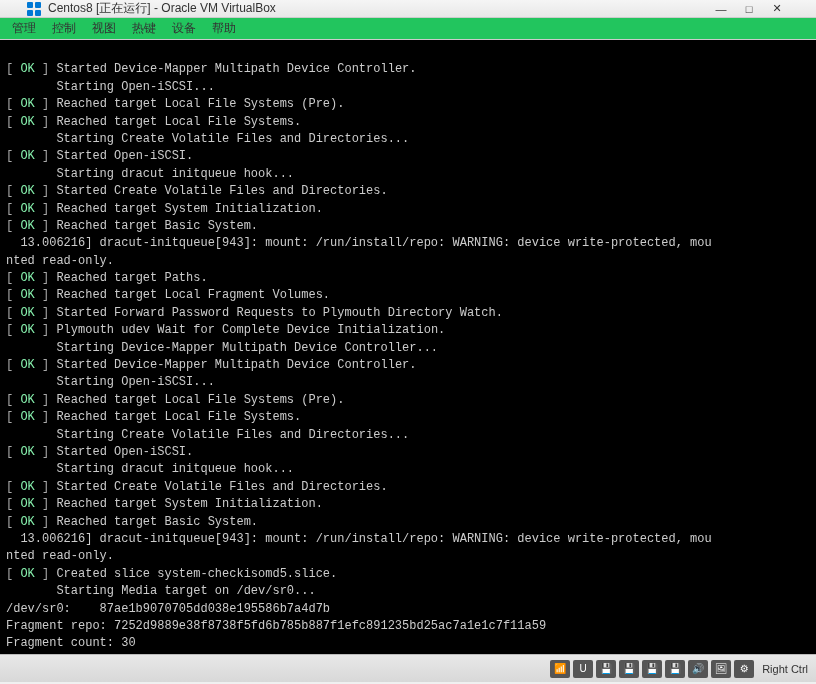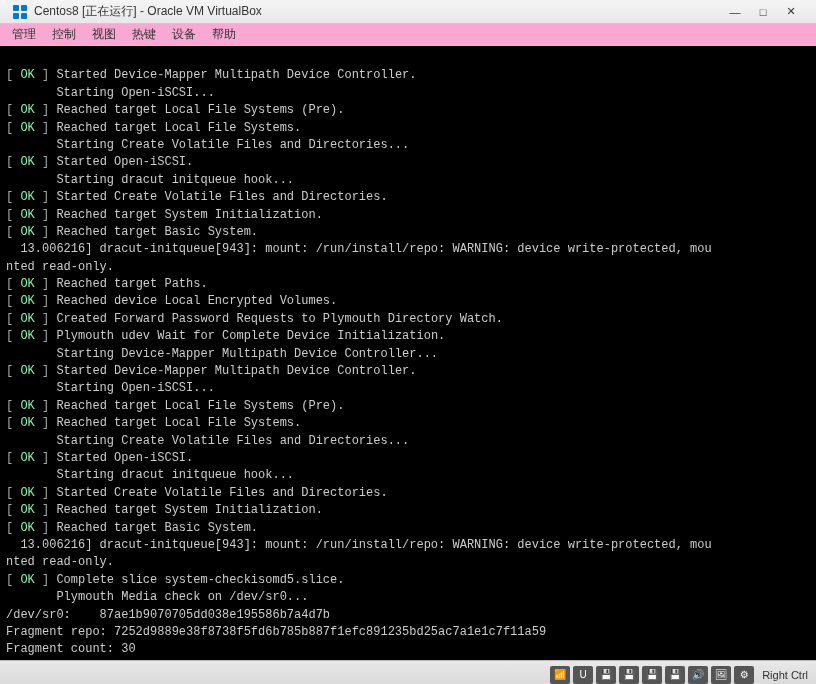--- a/index.html
+++ b/index.html
@@ -2,24 +2,24 @@
 <html><head>
   <meta charset="utf-8">
   <style>
     * { margin: 0; padding: 0; box-sizing: border-box; }
     body { width: 816px; height: 684px; overflow: hidden; font-family: 'Segoe UI', sans-serif; background: #f0f0f0; }
 
     
     .titlebar {
       background: linear-gradient(to bottom, #f5f5f5, #e8e8e8);
       border-bottom: 1px solid #ccc;
-      height: 24px;
+      height: 18px;
       display: flex;
       align-items: center;
-      padding: 0 12px;
+      padding: 0 26px;
       user-select: none;
     }
     .titlebar-icon {
       width: 16px;
       height: 16px;
       margin-right: 6px;
       display: flex; align-items: center; justify-content: center;
     }
     .titlebar-icon svg { width: 16px; height: 16px; }
     .titlebar-title {
@@ -37,21 +37,21 @@
       border: none;
       background: transparent;
       cursor: pointer;
       font-size: 11px;
       color: #333;
       display: flex; align-items: center; justify-content: center;
     }
 
     
     .menubar {
-      background: #f9a8d4;
+      background: #22c55e;
       border-bottom: 1px solid #ccc;
       height: 22px;
       display: flex;
       align-items: flex-start;
       padding: 0 4px;
     }
     .menubar-item {
       font-size: 12px;
       color: #333;
       padding: 2px 8px;
@@ -146,38 +146,38 @@
 <span class="c-gray">[</span><span class="c-ok"> OK </span><span class="c-gray">]</span><span class="c-normal"> Reached target Local File Systems.</span>
 <span class="c-normal">       Starting Create Volatile Files and Directories...</span>
 <span class="c-gray">[</span><span class="c-ok"> OK </span><span class="c-gray">]</span><span class="c-normal"> Started Open-iSCSI.</span>
 <span class="c-normal">       Starting dracut initqueue hook...</span>
 <span class="c-gray">[</span><span class="c-ok"> OK </span><span class="c-gray">]</span><span class="c-normal"> Started Create Volatile Files and Directories.</span>
 <span class="c-gray">[</span><span class="c-ok"> OK </span><span class="c-gray">]</span><span class="c-normal"> Reached target System Initialization.</span>
 <span class="c-gray">[</span><span class="c-ok"> OK </span><span class="c-gray">]</span><span class="c-normal"> Reached target Basic System.</span>
 <span class="c-normal">  13.006216] dracut-initqueue[943]: mount: /run/install/repo: WARNING: device write-protected, mou</span>
 <span class="c-normal">nted read-only.</span>
 <span class="c-gray">[</span><span class="c-ok"> OK </span><span class="c-gray">]</span><span class="c-normal"> Reached target Paths.</span>
-<span class="c-gray">[</span><span class="c-ok"> OK </span><span class="c-gray">]</span><span class="c-normal"> Reached device Local Encrypted Volumes.</span>
-<span class="c-gray">[</span><span class="c-ok"> OK </span><span class="c-gray">]</span><span class="c-normal"> Created Forward Password Requests to Plymouth Directory Watch.</span>
+<span class="c-gray">[</span><span class="c-ok"> OK </span><span class="c-gray">]</span><span class="c-normal"> Reached target Local Fragment Volumes.</span>
+<span class="c-gray">[</span><span class="c-ok"> OK </span><span class="c-gray">]</span><span class="c-normal"> Started Forward Password Requests to Plymouth Directory Watch.</span>
 <span class="c-gray">[</span><span class="c-ok"> OK </span><span class="c-gray">]</span><span class="c-normal"> Plymouth udev Wait for Complete Device Initialization.</span>
 <span class="c-normal">       Starting Device-Mapper Multipath Device Controller...</span>
 <span class="c-gray">[</span><span class="c-ok"> OK </span><span class="c-gray">]</span><span class="c-normal"> Started Device-Mapper Multipath Device Controller.</span>
 <span class="c-normal">       Starting Open-iSCSI...</span>
 <span class="c-gray">[</span><span class="c-ok"> OK </span><span class="c-gray">]</span><span class="c-normal"> Reached target Local File Systems (Pre).</span>
 <span class="c-gray">[</span><span class="c-ok"> OK </span><span class="c-gray">]</span><span class="c-normal"> Reached target Local File Systems.</span>
 <span class="c-normal">       Starting Create Volatile Files and Directories...</span>
 <span class="c-gray">[</span><span class="c-ok"> OK </span><span class="c-gray">]</span><span class="c-normal"> Started Open-iSCSI.</span>
 <span class="c-normal">       Starting dracut initqueue hook...</span>
 <span class="c-gray">[</span><span class="c-ok"> OK </span><span class="c-gray">]</span><span class="c-normal"> Started Create Volatile Files and Directories.</span>
 <span class="c-gray">[</span><span class="c-ok"> OK </span><span class="c-gray">]</span><span class="c-normal"> Reached target System Initialization.</span>
 <span class="c-gray">[</span><span class="c-ok"> OK </span><span class="c-gray">]</span><span class="c-normal"> Reached target Basic System.</span>
 <span class="c-normal">  13.006216] dracut-initqueue[943]: mount: /run/install/repo: WARNING: device write-protected, mou</span>
 <span class="c-normal">nted read-only.</span>
-<span class="c-gray">[</span><span class="c-ok"> OK </span><span class="c-gray">]</span><span class="c-normal"> Complete slice system-checkisomd5.slice.</span>
-<span class="c-normal">       Plymouth Media check on /dev/sr0...</span>
+<span class="c-gray">[</span><span class="c-ok"> OK </span><span class="c-gray">]</span><span class="c-normal"> Created slice system-checkisomd5.slice.</span>
+<span class="c-normal">       Starting Media target on /dev/sr0...</span>
 <span class="c-normal">/dev/sr0:    87ae1b9070705dd038e195586b7a4d7b</span>
 <span class="c-normal">Fragment repo: 7252d9889e38f8738f5fd6b785b887f1efc891235bd25ac7a1e1c7f11a59</span>
 <span class="c-normal">Fragment count: 30</span>
 <span class="c-normal">Supported ISO: yes</span>
 
 
   </div>
 </div>
 
 <div class="statusbar">

